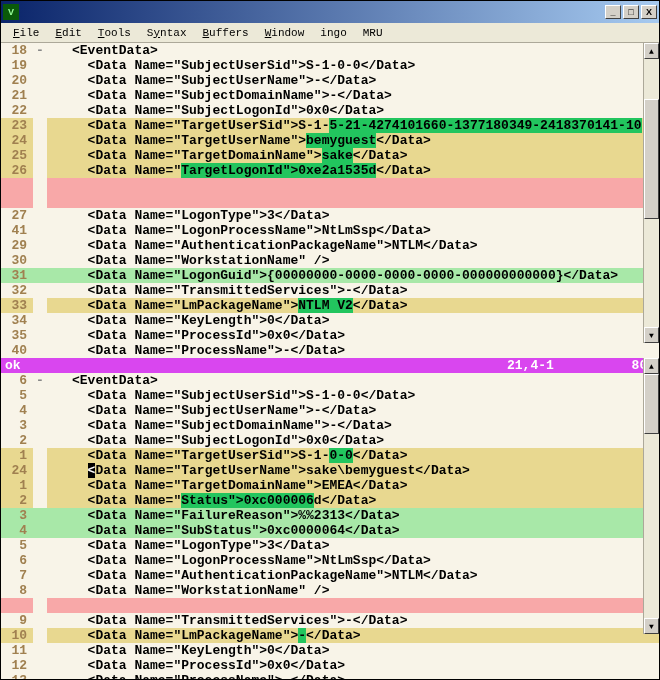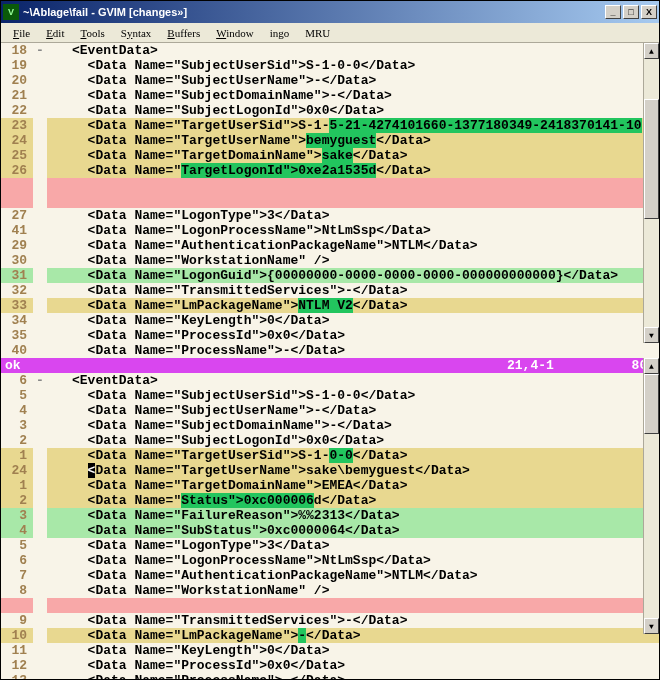--- a/index.html
+++ b/index.html
@@ -48,21 +48,21 @@
   font-weight: bold;
   font-size: 9px;
   font-family: Tahoma, sans-serif;
 }
 .menubar {
   background: #ece9d8;
   height: 20px;
   display: flex;
   align-items: center;
   padding: 0 4px;
-  font-family: Liberation Serif, serif;
+  font-family: Liberation Mono, monospace;
   font-size: 11px;
   border-bottom: 1px solid #aca899;
 }
 .menubar span {
   padding: 2px 8px;
   cursor: default;
 }
 .menubar span u { text-decoration: underline; }
 .editor {
   background: #f8f4e8;
@@ -95,21 +95,21 @@
   background: #f8f4e8;
 }
 .code {
   flex: 1;
   padding-left: 8px;
   overflow: hidden;
   margin-left: 17px;
 }
 .bg-yellow { background: #e8d890; }
 .bg-red { background: #f8a8a8; }
-.bg-green { background: #a8e8a8; }
+.bg-green { background: #a8e8a8; align-items: center; }
 .hl { background: #22c55e; }
 .cursor { background: #000; color: #fff; }
 .statusbar {
   background: #d946ef;
   color: #fff;
   height: 15px;
   line-height: 15px;
   display: flex;
   padding: 0 4px;
   font-weight: bold;
@@ -146,21 +146,20 @@
 .sb1 { top: 0; height: 300px; display: flex; flex-direction: column; }
 .sb2 { top: 315px; height: 276px; display: flex; flex-direction: column; }
 .t1 { height: 120px; margin-top: 40px; }
 .t2 { height: 60px; margin-top: 0; }
 </style>
 </head>
 <body>
 
 <div class="titlebar">
   <span class="icon">V</span>
-  <span>~\Ablage\fail - GVIM [changes»]</span>
   <span class="spacer"></span>
   <span class="winbtn">_</span>
   <span class="winbtn">□</span>
   <span class="winbtn">X</span>
 </div>
 
 <div class="menubar" id="menubar">
     <span><u>F</u>ile</span>
     <span><u>E</u>dit</span>
     <span><u>T</u>ools</span>

